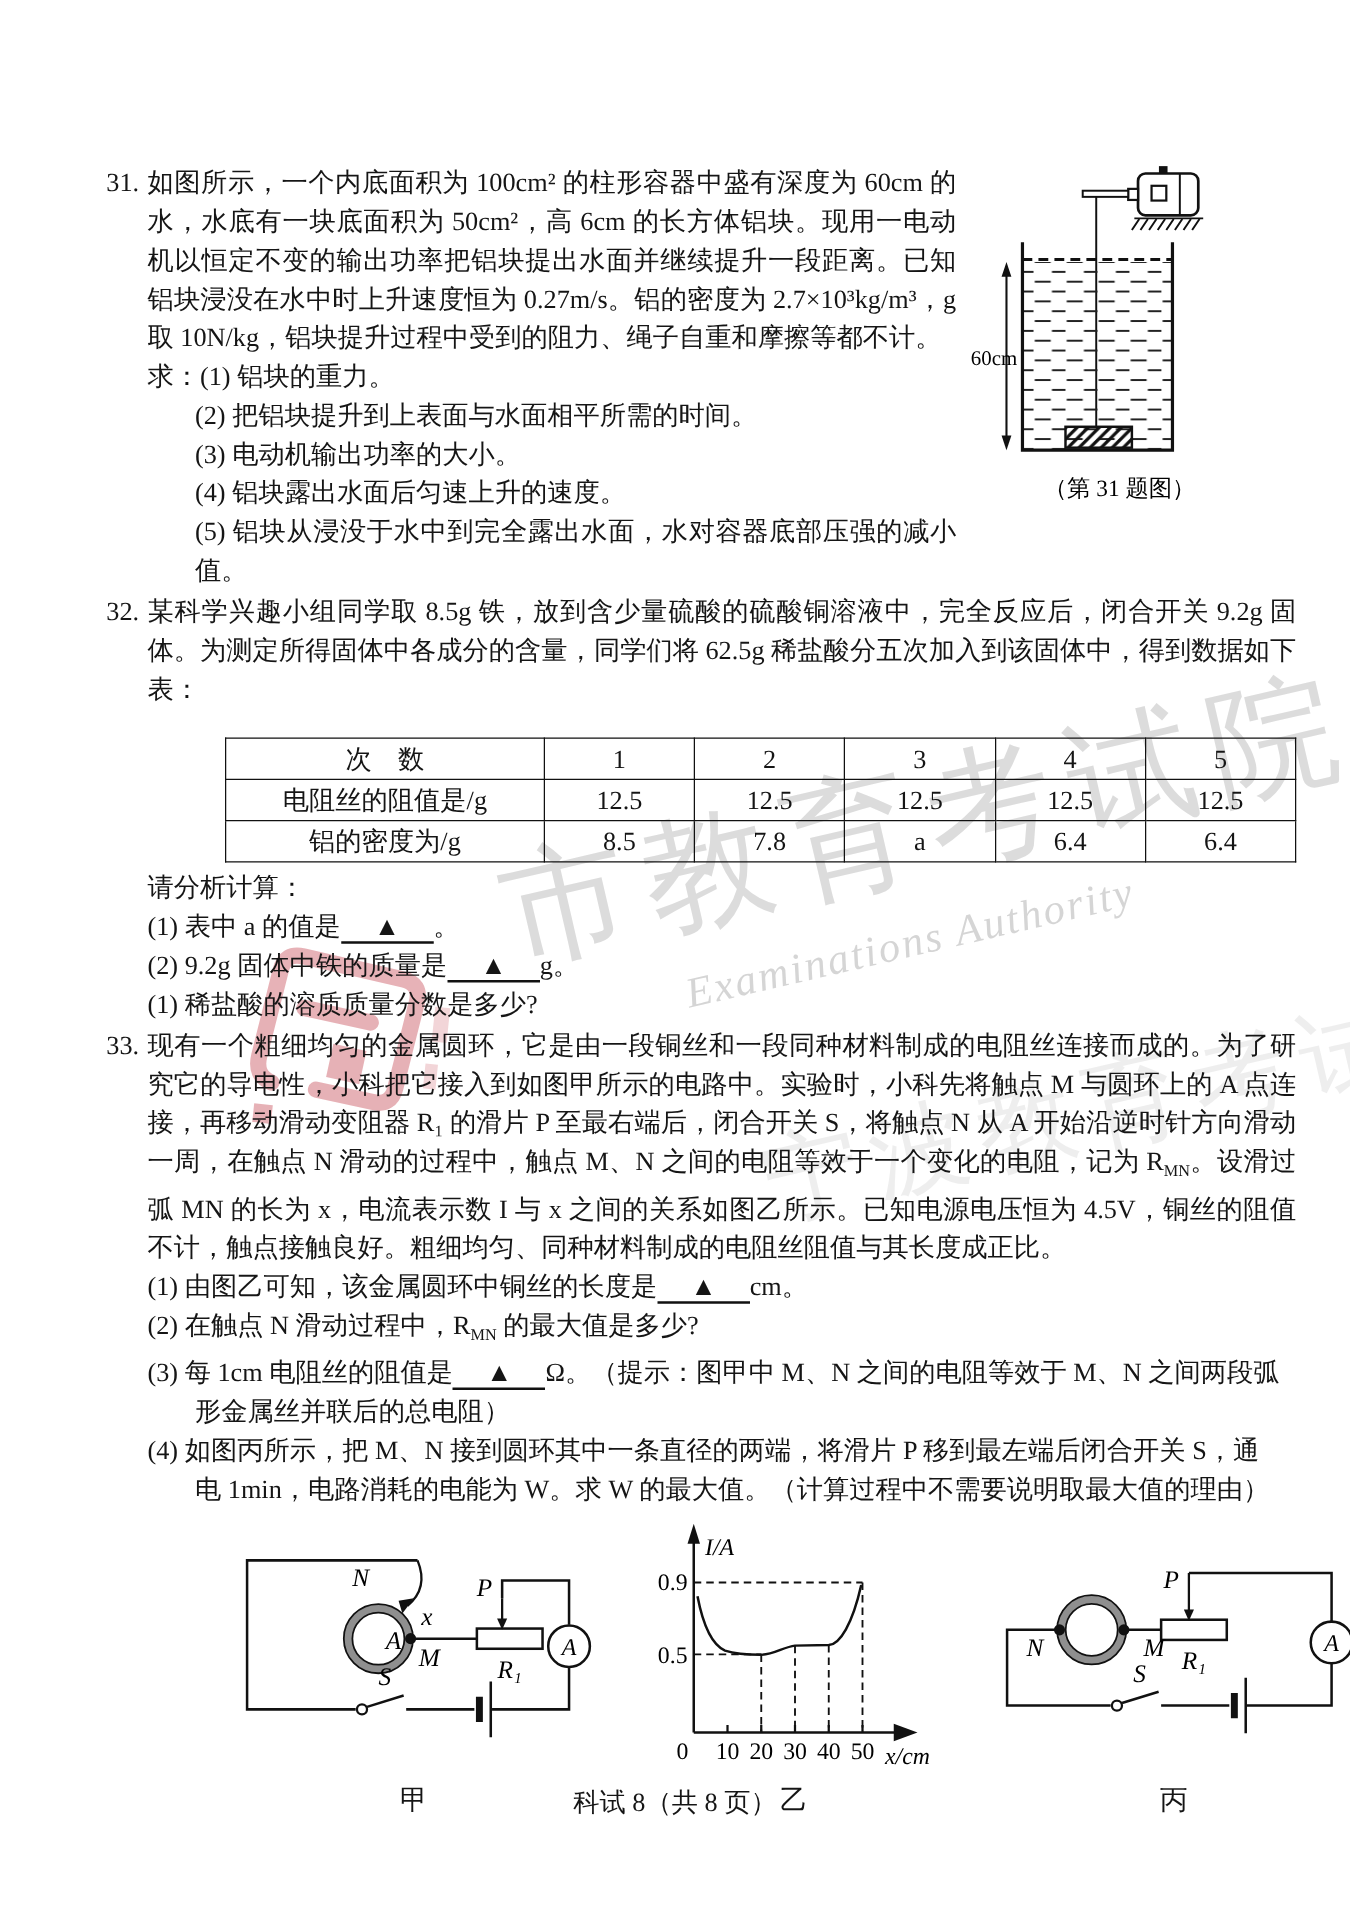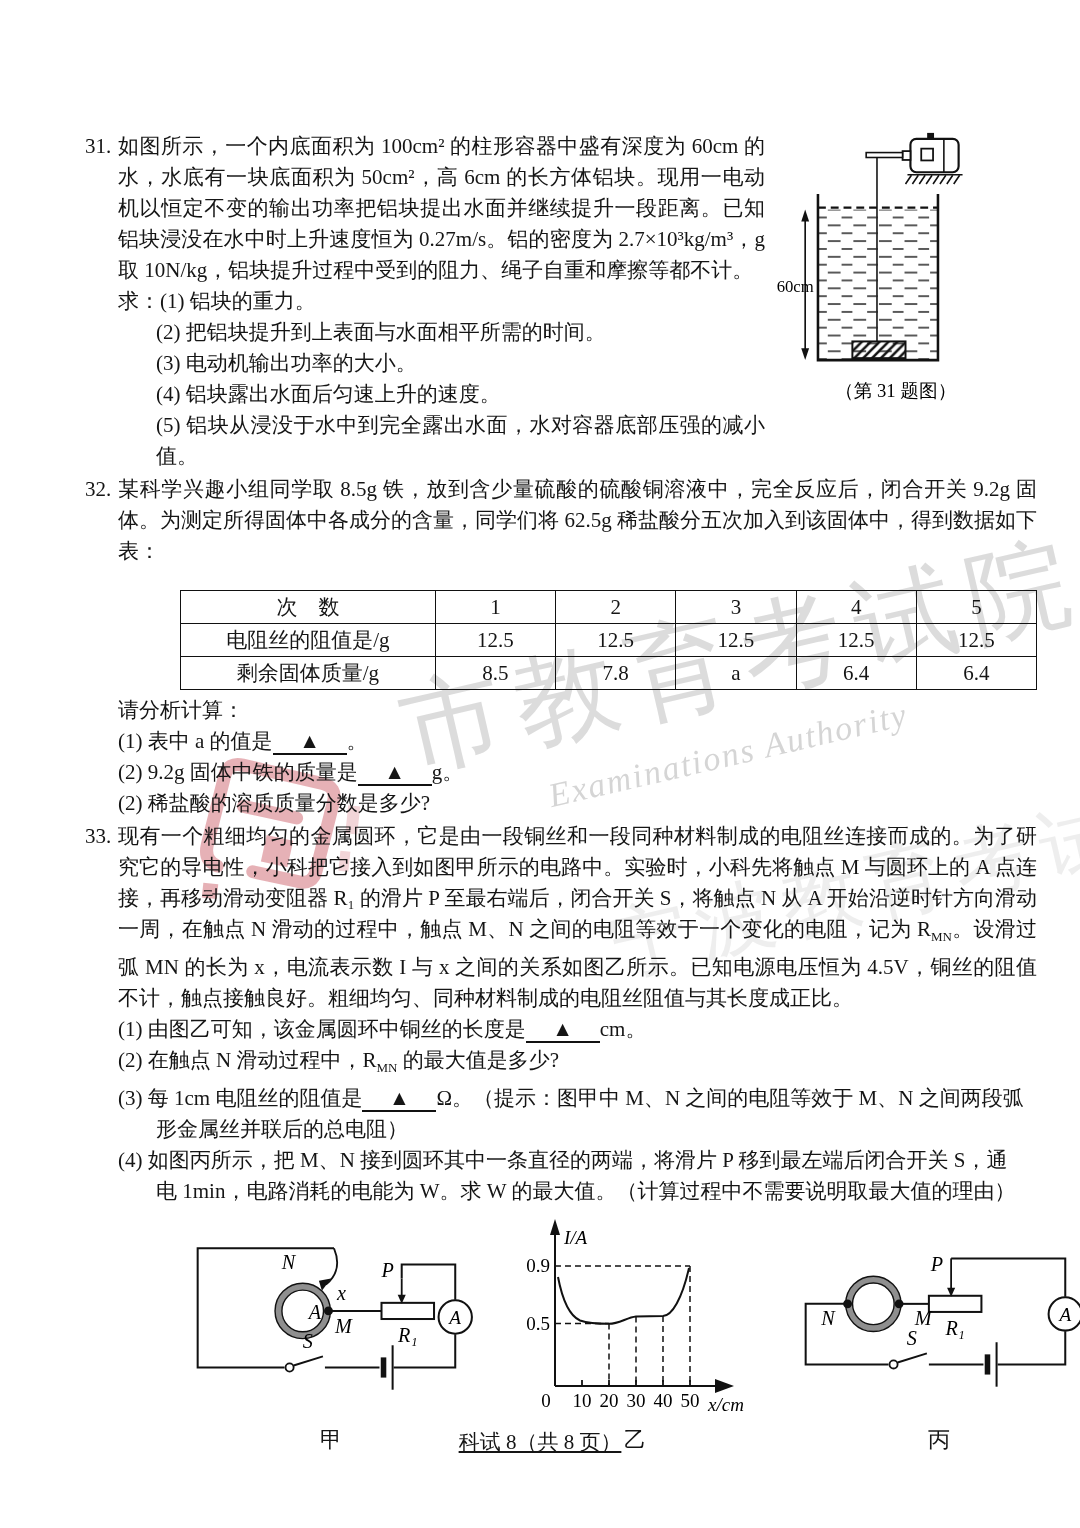--- a/index.html
+++ b/index.html
@@ -37,21 +37,21 @@
   
   table.q32t { border-collapse:collapse; margin:23px 0 5px 62px; text-align:center; }
   table.q32t td { border:1.6px solid #111; height:32px; padding:0 4px; font-size:21px; }
   td.c0 { width:248px; } td.cn { width:112px; }
   
   .figrow { display:flex; align-items:flex-end; margin:6px 0 0 48px; gap:14px; text-align:center; }
   .figcap { font-size:22px; line-height:26px; text-align:center; }
   .fig31 { float:right; width:262px; margin:-4px 0 4px 10px; text-align:center; }
   .caption33 { text-align:center; width:900px; margin-top:6px; font-size:21px; }
   .footer { position:absolute; top:1428px; left:0; width:100%; text-align:center;
-            font-size:21px; z-index:2;text-decoration:underline; }
+            font-size:21px; z-index:2; }
   svg text { font-family:"Liberation Serif","DejaVu Serif",serif; }
 </style>
 </head>
 <body>
 
 <div class="page">
 
   <div class="wm-layer">
     <svg class="wm-logo" width="200" height="175" viewBox="0 0 200 175">
       <g transform="rotate(6 90 90)" stroke="#cf6670" fill="none" opacity="0.5" stroke-width="13" stroke-linecap="round" stroke-linejoin="round">
@@ -140,38 +140,38 @@
           </tr>
           <tr>
             <td>电阻丝的阻值是/g</td>
             <td>12.5</td>
             <td>12.5</td>
             <td>12.5</td>
             <td>12.5</td>
             <td>12.5</td>
           </tr>
           <tr>
-            <td>剩余固体质量/g</td>
+            <td>铝的密度为/g</td>
             <td>8.5</td>
             <td>7.8</td>
             <td>a</td>
             <td>6.4</td>
             <td>6.4</td>
           </tr>
         </tbody>
       </table>
 
       <div>请分析计算：</div>
       <div>
         <span>(1) 表中 a 的值是</span><span class="blk">▲</span><span>。</span>
       </div>
       <div>
         <span>(2) 9.2g 固体中铁的质量是</span><span class="blk">▲</span><span>g。</span>
       </div>
-      <div>(2) 稀盐酸的溶质质量分数是多少?</div>
+      <div>(1) 稀盐酸的溶质质量分数是多少?</div>
     </div>
 
     <div class="q" style="margin-top:2px;">
       <span class="qnum">33.</span>
       <div>
         <span>现有一个粗细均匀的金属圆环，它是由一段铜丝和一段同种材料制成的电阻丝连接而成的。为了研究它的导电性，小科把它接入到如图甲所示的电路中。实验时，小科先将触点 M 与圆环上的 A 点连接，再移动滑动变阻器 R₁ 的滑片 P 至最右端后，闭合开关 S，将触点 N 从 A 开始沿逆时针方向滑动一周，在触点 N 滑动的过程中，触点 M、N 之间的电阻等效于一个变化的电阻，记为 R</span><sub>MN</sub><span>。设滑过弧 MN 的长为 x，电流表示数 I 与 x 之间的关系如图乙所示。已知电源电压恒为 4.5V，铜丝的阻值不计，触点接触良好。粗细均匀、同种材料制成的电阻丝阻值与其长度成正比。</span>
       </div>
       <div>
         <span>(1) 由图乙可知，该金属圆环中铜丝的长度是</span><span class="blk">▲</span><span>cm。</span>
       </div>

